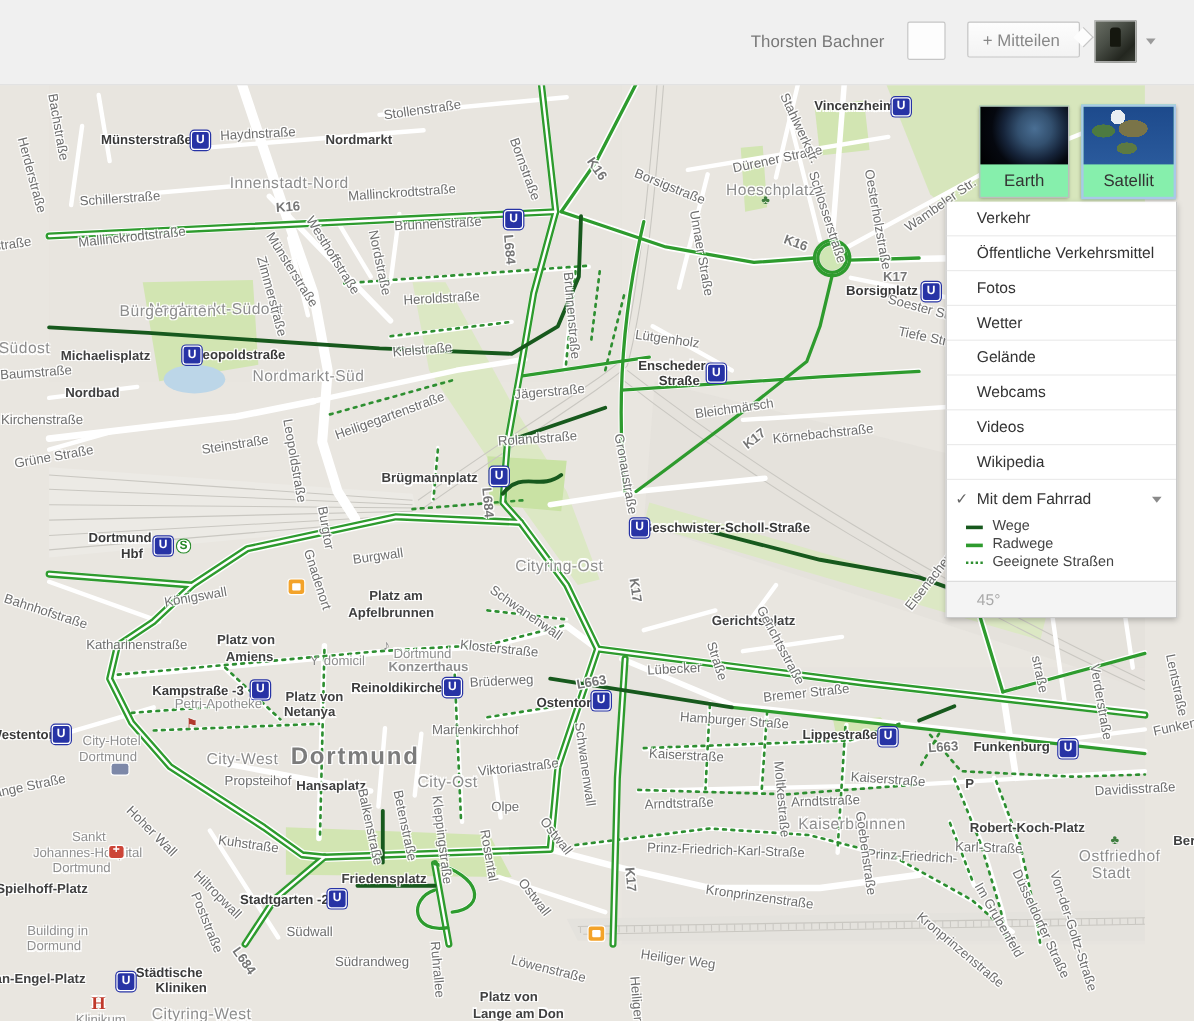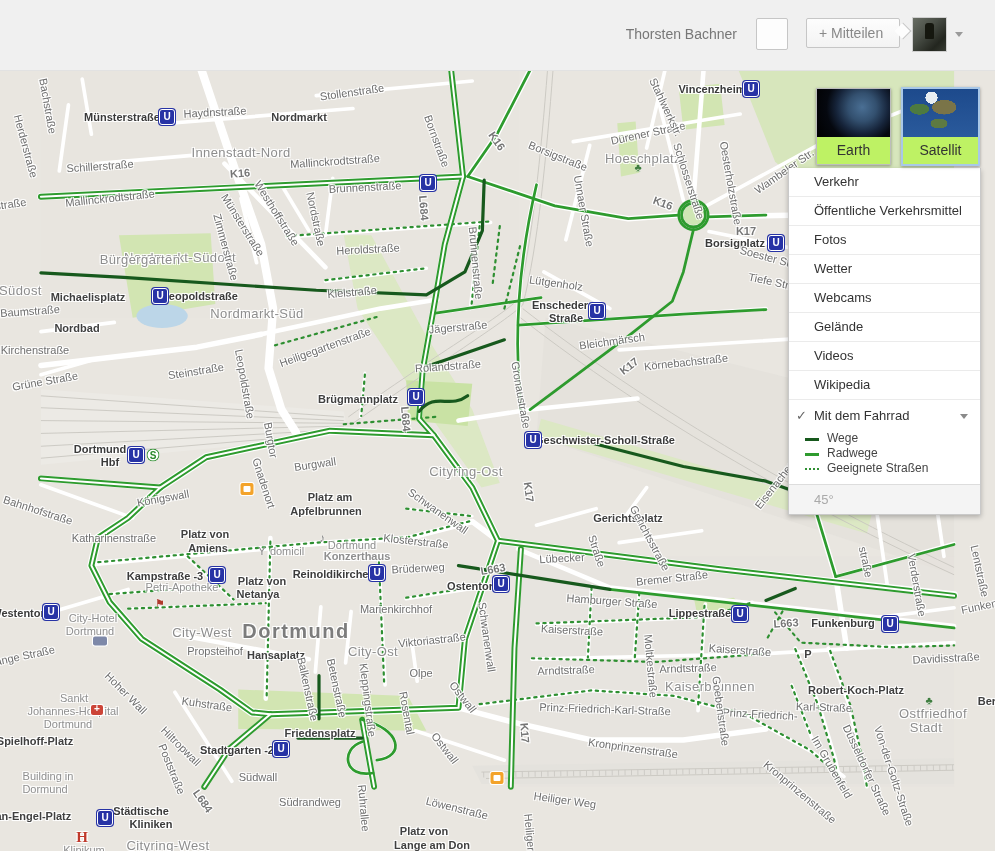--- a/index.html
+++ b/index.html
@@ -45,21 +45,21 @@
   .lb.icbag{width:13px;height:12px;background:#f3a32a;border-radius:2px;box-shadow:0 0 0 1px #fff;text-shadow:none;}
   .lb.icbag::after{content:"";position:absolute;left:3px;top:3px;width:7px;height:6px;background:#fff;border-radius:1px;}
   .lb.icmus{color:#8a8a8a;font-size:12px;text-shadow:0 0 2px #fff;}
   .lb.icglass{color:#8a8a8a;font-size:11px;text-shadow:0 0 2px #fff;}
   .lb.icbed{width:14px;height:9px;background:#7d88a8;border-radius:2px;box-shadow:0 0 0 1px #fff;text-shadow:none;}
   .lb.icmed{width:12px;height:10px;background:#cc4437;border-radius:2px;box-shadow:0 0 0 1px #fff;text-shadow:none;}
   .lb.icmed::after{content:"+";position:absolute;left:3px;top:-2px;color:#fff;font-size:10px;font-weight:bold;}
   .lb.icflag{color:#b03a2e;font-size:11px;text-shadow:0 0 2px #fff;}
   .lb.ictree{color:#3f7d3f;font-size:11px;text-shadow:0 0 1px #fff;}
   
-  .viewBtn{position:absolute;width:73px;height:75px;background:#bef264;border:1px solid #bdbdbd;
+  .viewBtn{position:absolute;width:73px;height:75px;background:#86efac;border:1px solid #bdbdbd;
            box-shadow:0 1px 3px rgba(0,0,0,.35);z-index:50;cursor:pointer;}
   #earthBtn{left:816px;top:88px;}
   #satBtn{left:902px;top:88px;width:75px;border:2px solid #a9c8e8;margin:-1px;}
   .viewThumb{width:100%;height:48px;}
   #earthThumb{background:radial-gradient(circle at 62% 38%,#4a6f94 0%,#33506f 26%,#16243a 48%,#05080f 66%,#000 100%);}
   #satThumb{background:
       radial-gradient(ellipse 16px 9px at 22% 42%,#4d7a40 0 60%,transparent 61%),
       radial-gradient(ellipse 20px 12px at 55% 38%,#7a7448 0 60%,transparent 61%),
       radial-gradient(ellipse 14px 8px at 48% 72%,#5d7a42 0 60%,transparent 61%),
       radial-gradient(ellipse 10px 10px at 38% 18%,#e8eef2 0 60%,transparent 61%),
@@ -507,22 +507,22 @@
   <div class="viewThumb" id="satThumb"></div>
   <span class="viewLbl">Satellit</span>
 </div>
 
 <div id="menu">
   <ul id="menuList">
       <li class="mItem">Verkehr</li>
       <li class="mItem">Öffentliche Verkehrsmittel</li>
       <li class="mItem">Fotos</li>
       <li class="mItem">Wetter</li>
+      <li class="mItem">Gelände</li>
       <li class="mItem">Webcams</li>
-      <li class="mItem">Gelände</li>
       <li class="mItem">Videos</li>
       <li class="mItem">Wikipedia</li>
     </ul>
   <div id="bikeRow">
     <span id="bikeCheck">✓</span>
     <span>Mit dem Fahrrad</span>
     <span id="bikeCaret"></span>
   </div>
   <div id="bikeLegend">
       <div class="legRow"><span class="legLine" style="border-top-color: rgb(23, 89, 29);"></span><span>Wege</span></div>

